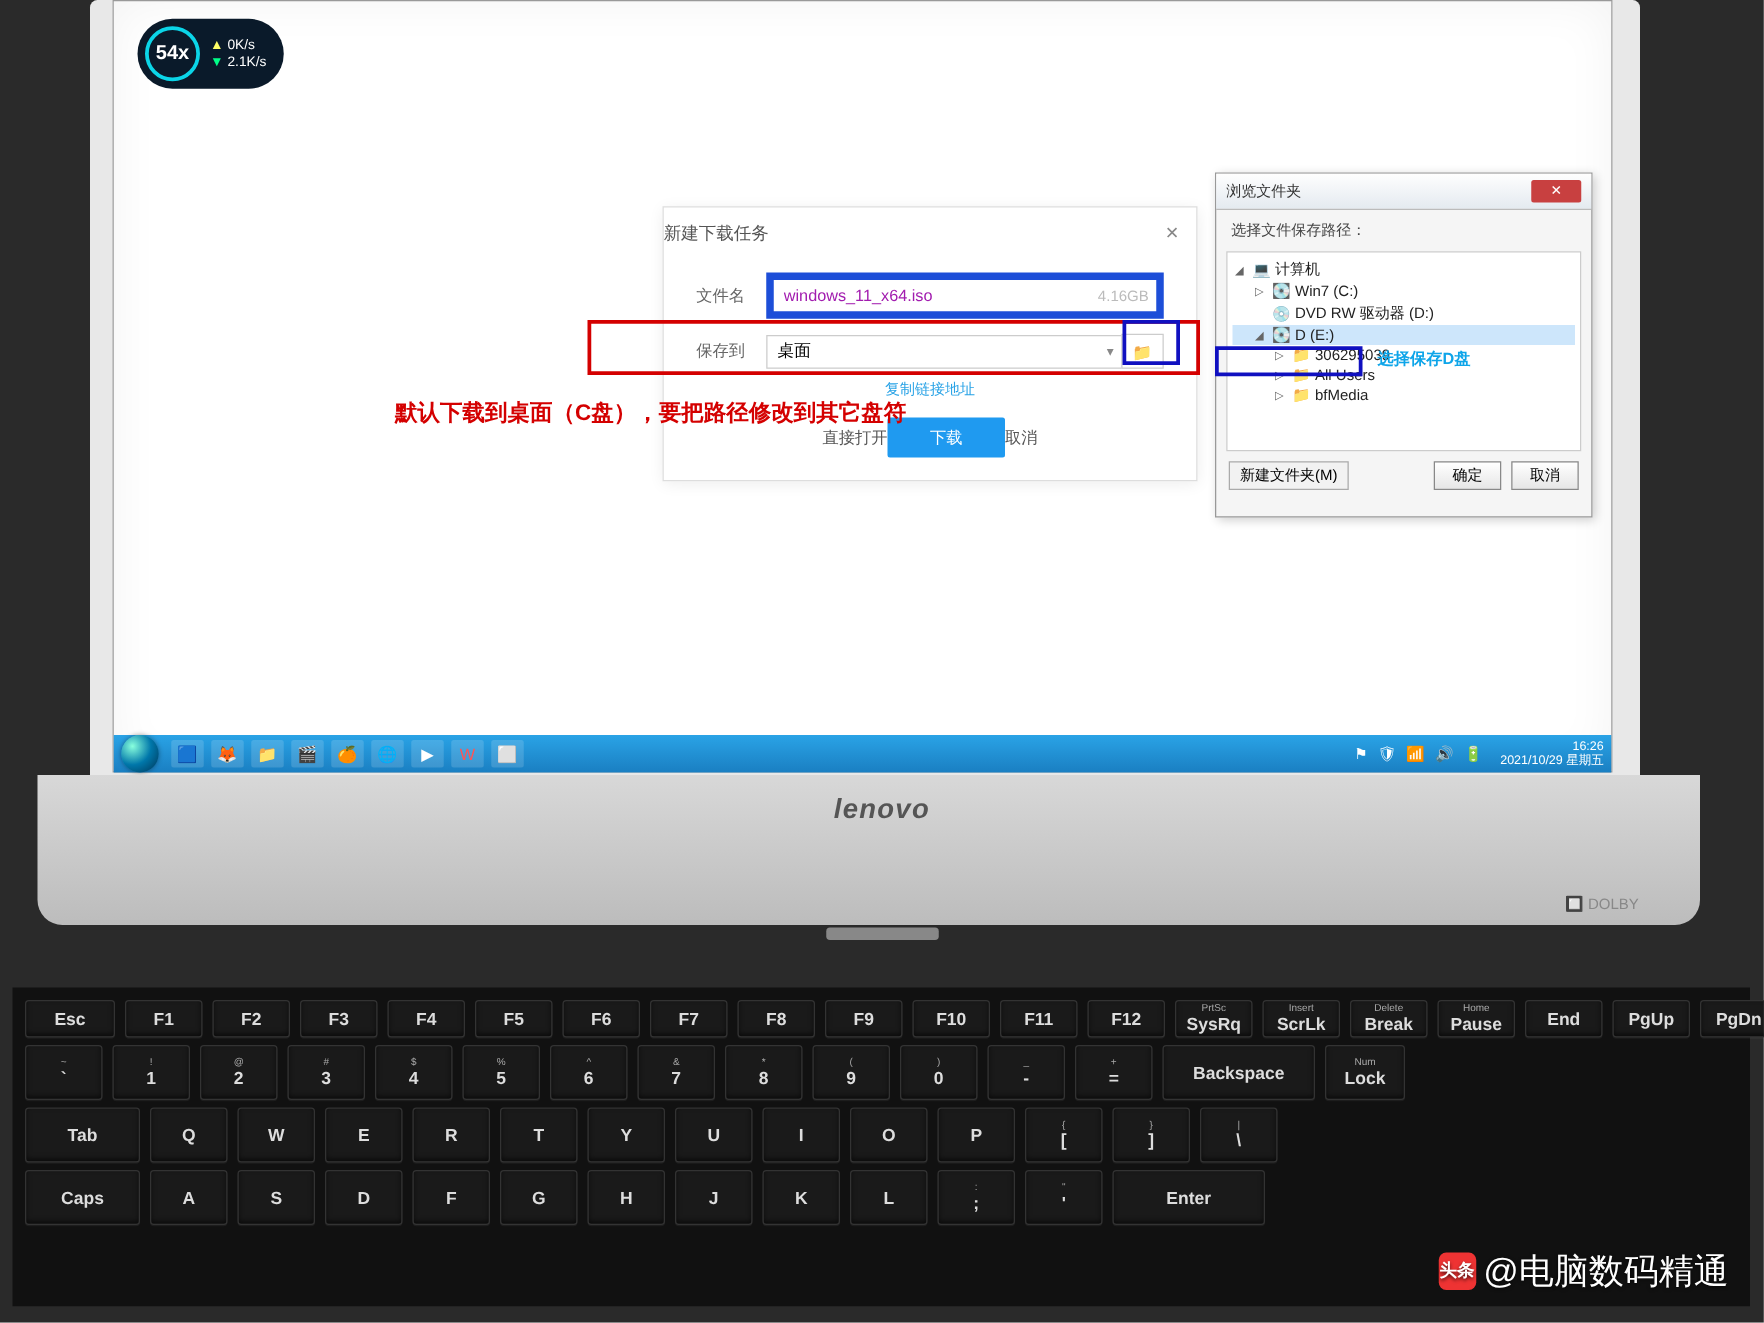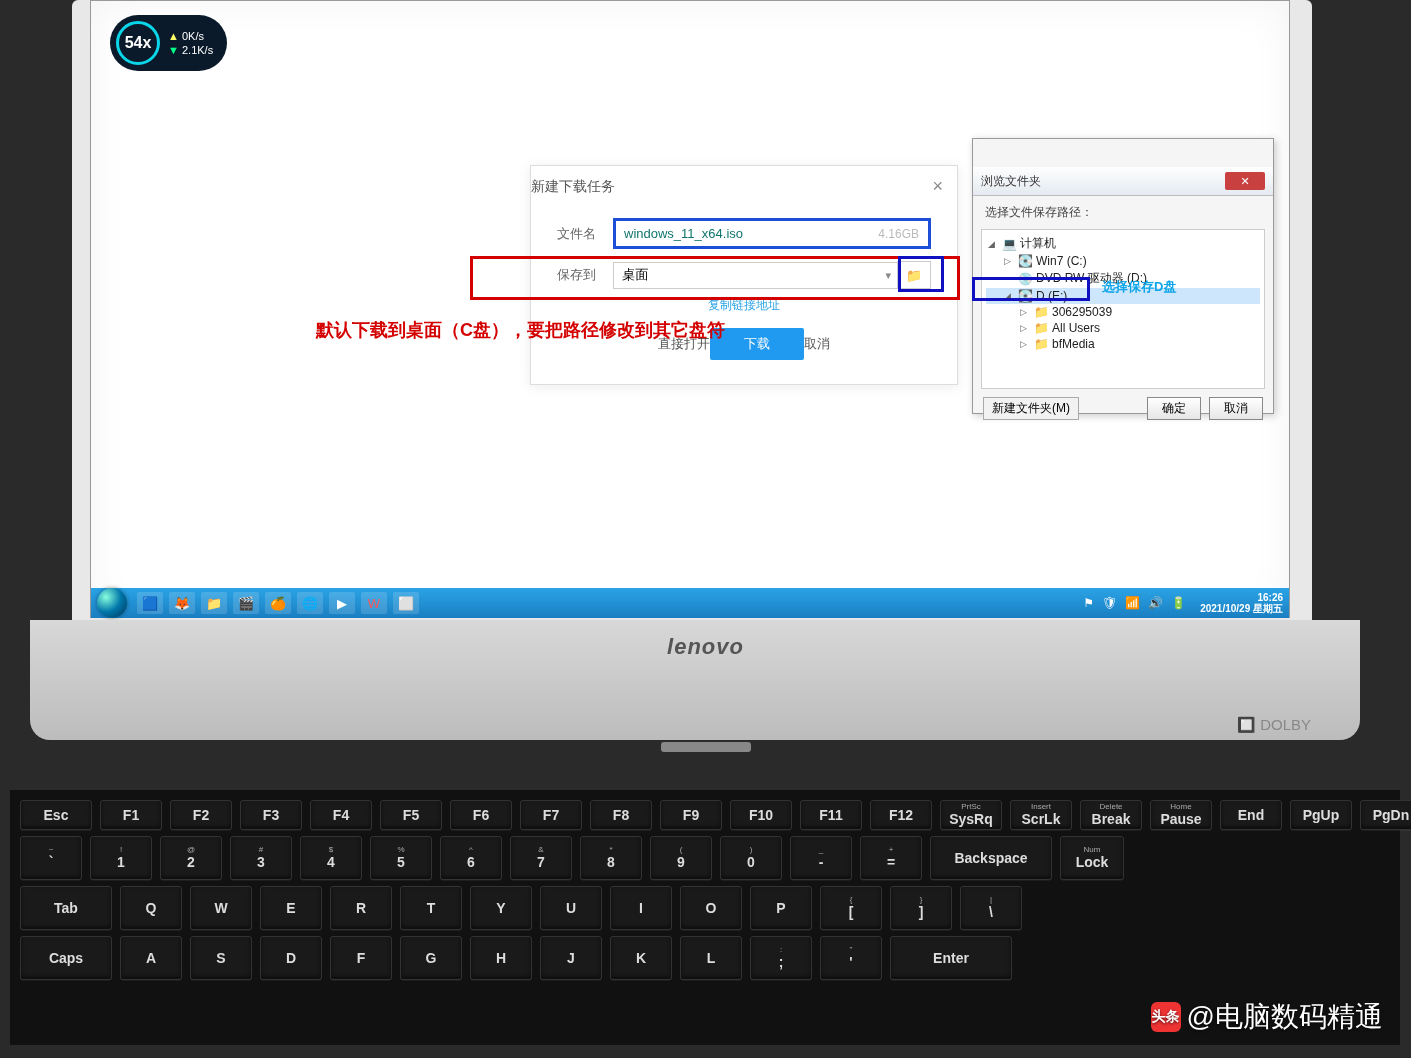--- a/index.html
+++ b/index.html
@@ -43,21 +43,21 @@
     position: absolute; left: 530px; top: 165px;
     width: 428px; height: 220px;
     background: #fff; border: 1px solid #ddd;
     box-shadow: 0 2px 12px rgba(0,0,0,.08);
     font-size: 13px; color:#333;
   }
   .dl-title { text-align:left; font-size:14px; color:#555; padding: 12px 0 16px; position:relative; }
   .dl-close { position:absolute; right:14px; top:10px; font-size:18px; color:#888; cursor:pointer;}
   .dl-row { display:flex; align-items:center; padding: 6px 26px; }
   .dl-label { width: 56px; color:#666; }
-  .dl-field { flex:1; border:3px solid #1d4ed8; padding:5px 8px; font-size:13px; color:#0f766e; background:#fff; }
+  .dl-field { flex:1; border:6px solid #1d4ed8; padding:5px 8px; font-size:13px; color:#a21caf; background:#fff; }
   .dl-size { position:absolute; right:38px; color:#bbb; font-size:12px; }
   .saveto-box { position:relative; flex:1; display:flex; align-items:center; }
   .saveto-field { flex:1; border:1px solid #ccc; padding:5px 8px; background:#fff; }
   .chev { margin-left:-24px; color:#888; font-size:11px; pointer-events:none; }
   .browse-btn {
     width: 34px; height:28px; margin-left:6px;
     border:1px solid #ccc; background:#fff; display:flex; align-items:center; justify-content:center;
     color:#e0b020;
   }
   .copy-link { text-align:center; color:#2aa3e6; font-size:12px; margin-top:2px; }
@@ -74,21 +74,21 @@
   .blue-box { position:absolute; border:3px solid #1010c0; }
   .blue-browse { left:898px; top:256px; width:46px; height:36px; }
 
   
   .browse-dialog {
     position: absolute; left:972px; top:138px; width:302px; height:276px;
     background:#f5f5f5; border:1px solid #999;
     box-shadow: 2px 2px 8px rgba(0,0,0,.2);
     font-size:12px;
   }
-  .bd-titlebar { background: linear-gradient(#fefefe,#e4eaf0); padding:5px 8px; display:flex; align-items:center; justify-content:space-between; border-bottom:1px solid #bbb;margin-top:28px;}
+  .bd-titlebar { background: linear-gradient(#fefefe,#e4eaf0); padding:5px 8px; display:flex; align-items:center; justify-content:space-between; border-bottom:1px solid #bbb;}
   .bd-title { color:#333; }
   .bd-close { background:#c84040; color:#fff; width:40px; height:18px; border-radius:2px; text-align:center; font-size:11px; line-height:18px; cursor:pointer;}
   .bd-sub { padding:8px 12px; color:#444; }
   .tree { background:#fff; margin:0 8px; height:160px; border:1px solid #ccc; overflow:hidden; padding:4px 4px; }
   .tree-item { display:flex; align-items:center; padding:1px 2px; gap:4px; cursor:pointer; white-space:nowrap;}
   .ti0{padding-left:2px;} .ti1{padding-left:18px;} .ti2{padding-left:34px;}
   .tri { font-size:9px; color:#666; width:10px; }
   .ico { width:14px; text-align:center; }
   .sel { background:#cde6fb; }
   .tree-item span.lbl { color:#222; }
@@ -106,30 +106,30 @@
   .taskbar {
     position:absolute; left:91px; top:588px; width:1198px; height:30px;
     background: linear-gradient(#2aa3e6,#1a7fc2);
     display:flex; align-items:center; color:#fff; font-size:11px;
   }
   .start-orb { width:30px; height:30px; border-radius:50%; background:radial-gradient(circle at 30% 30%,#8fd,#07a,#035); margin:0 6px; box-shadow:0 0 4px rgba(0,0,0,.4);}
   .task-icons { display:flex; gap:6px; margin-left:4px;}
   .task-icons .ti { width:26px; height:22px; background:rgba(255,255,255,.15); border-radius:2px; display:flex; align-items:center; justify-content:center; font-size:13px;}
   .tray { margin-left:auto; display:flex; align-items:center; gap:8px; padding-right:6px;}
   .tray .ic { font-size:12px; }
-  .clock { text-align:right; line-height:1.1; font-size:10px; padding-left:6px;font-weight:bold;}
+  .clock { text-align:right; line-height:1.1; font-size:10px; padding-left:6px;}
 
   
   .base {
     position:absolute; left:30px; top:620px; width:1330px; height:120px;
     background: linear-gradient(#d8d8d8,#bcbcbc);
     border-radius: 0 0 20px 20px;
   }
   .brand { position:absolute; left:50%; top:634px; transform:translateX(-50%); color:#555; font-style:italic; font-weight:bold; font-size:22px; letter-spacing:1px;}
-  .dolby { position:absolute; right:100px; top:716px; color:#888; font-size:15px;}
+  .dolby { position:absolute; right:100px; top:716px; color:#888; font-size:12px;}
   .hinge { position:absolute; left:50%; top:742px; transform:translateX(-50%); width:90px; height:10px; background:#888; border-radius:3px;}
 
   
   .keyboard { position:absolute; left:10px; top:790px; width:1390px; height:255px; background:#111; padding:10px; display:flex; flex-direction:column; gap:6px;}
   .krow { display:flex; gap:8px; }
   .key {
     background:#1a1a1a; color:#ddd; border:1px solid #333;
     height:44px; display:flex; flex-direction:column; align-items:center; justify-content:center;
     font-size:10px; border-radius:3px; flex: 0 0 auto;
     box-shadow: inset 0 -2px 4px rgba(0,0,0,.6), 0 1px 0 rgba(255,255,255,.05);

